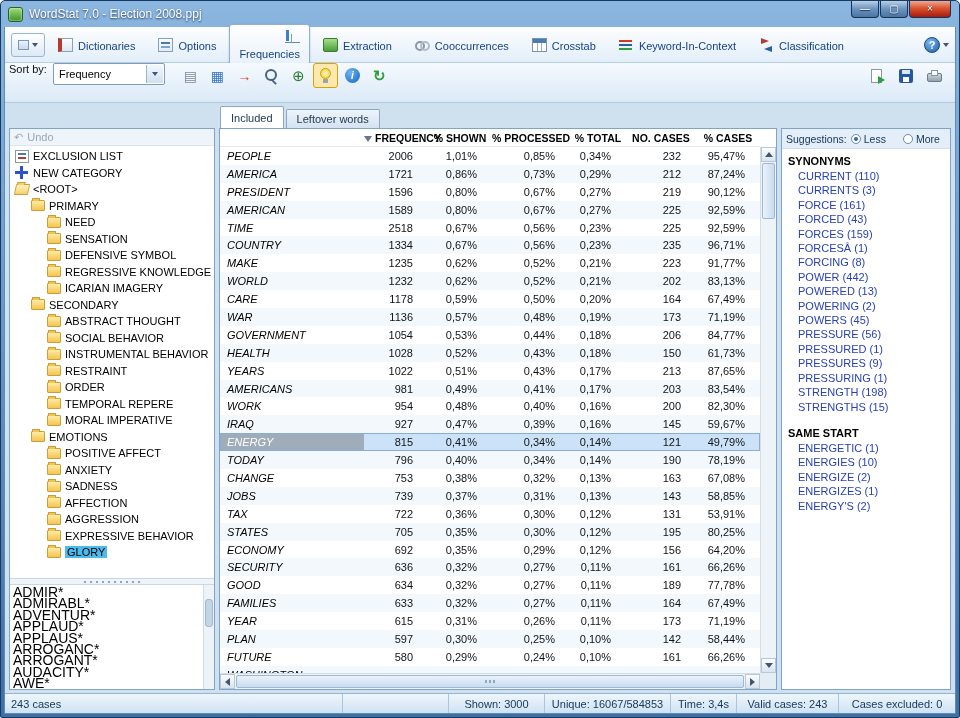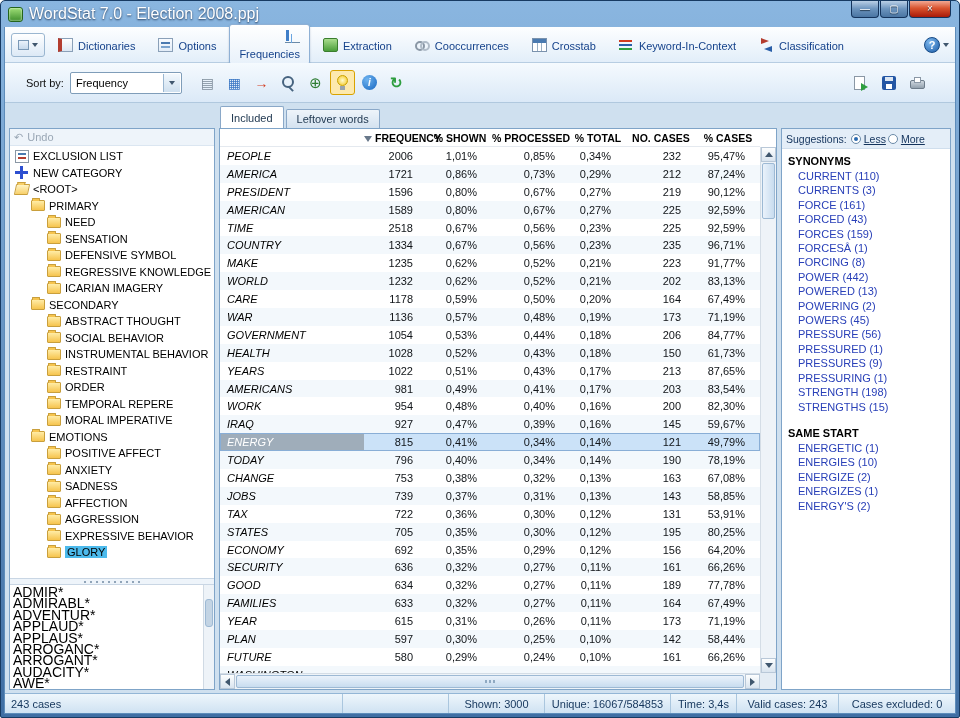--- a/index.html
+++ b/index.html
@@ -7,21 +7,21 @@
   body { font-family:"Liberation Sans",sans-serif; background:#fff; font-size:11px; }
 
   .window { width:960px; height:718px; display:flex; flex-direction:column;
     background:linear-gradient(#8ab6e0,#3f6ea3); border:1px solid #173a62;
     border-radius:5px 5px 2px 2px; padding:0 3px 3px; }
 
   
   .titlebar { height:26px; display:flex; align-items:center; gap:6px; padding:0 4px; position:relative; }
   .app-icon { width:15px; height:15px; border-radius:3px; border:1px solid #24641c;
     background:linear-gradient(#9ede76,#3f8f2e); box-shadow:inset 0 0 2px #fff; }
-  .title-text { color:#fff; font-size:16px; text-shadow:0 1px 2px rgba(0,20,50,.8); }
+  .title-text { color:#fff; font-size:12px; text-shadow:0 1px 2px rgba(0,20,50,.8); }
   .win-buttons { position:absolute; top:0; right:5px; display:flex; }
   .win-btn { width:28px; height:17px; border:1px solid #14335c; border-top:none;
     background:linear-gradient(#b9cfe6,#6b93bd 50%,#4a75a3); color:#fff; text-align:center;
     font-size:10px; line-height:15px; border-radius:0 0 4px 4px; margin-left:1px; text-shadow:0 1px 1px #123; }
   .win-btn.close { width:42px; background:linear-gradient(#f2a893,#d9542f 45%,#a81a0a); }
 
   
   .client { flex:1; display:flex; flex-direction:column; background:#cfe0ef;
     border:1px solid #5d8cba; border-top:none; min-height:0; }
 
@@ -56,21 +56,21 @@
   .ti-classification::before { content:""; position:absolute; top:0; left:2px; width:0; height:0;
     border-top:3px solid transparent; border-bottom:3px solid transparent; border-left:8px solid #b33c2e; }
   .ti-classification::after { content:""; position:absolute; bottom:0; right:2px; width:0; height:0;
     border-top:3px solid transparent; border-bottom:3px solid transparent; border-right:8px solid #2a5fa8; }
   .help-btn { margin-left:auto; display:flex; align-items:center; gap:3px; }
   .help-circle { width:16px; height:16px; border-radius:50%; background:radial-gradient(circle at 35% 30%,#7db8ee,#1c5da8);
     color:#fff; font-weight:bold; font-size:11px; display:flex; align-items:center; justify-content:center; border:1px solid #154a86; }
 
   
   .toolbar { height:40px; background:linear-gradient(#f5fafe,#dbe9f7); border-bottom:1px solid #b0c8de;
-    display:flex; align-items:center; padding:0 21px; gap:3px; }
+    display:flex; align-items:flex-start; padding:0 4px; gap:3px; }
   .sort-label { margin-right:3px; color:#111; }
   .combo { width:112px; height:22px; border:1px solid #7f9db9; background:#fff; display:flex;
     align-items:center; padding-left:5px; border-radius:2px; position:relative; margin-right:10px; }
   .combo-caret { position:absolute; right:1px; top:1px; bottom:1px; width:17px;
     background:linear-gradient(#f2f8fd,#cfe0ef); border-left:1px solid #9ab6d0;
     display:flex; align-items:center; justify-content:center; }
   .tbtn { width:25px; height:25px; display:flex; align-items:center; justify-content:center;
     border:1px solid transparent; border-radius:3px; position:relative; }
   .tbtn.pressed { background:#fde9ad; border-color:#d8a200; }
   .ic { font-size:14px; line-height:1; }
@@ -835,21 +835,21 @@
           </div>
           <div class="corner"></div>
         </div>
       </div>
 
       <div class="right-col">
         <div class="col-spacer"></div>
         <div class="panel right-panel">
           <div class="sugg-header">
             <span>Suggestions:</span>
-            <span style="display:flex; gap:2px;text-decoration:underline;">
+            <span style="display:flex; gap:17px;">
 
                 <span class="radio-opt">
                   <span class="radio on"></span>
                   <span>Less</span>
                 </span>
 
                 <span class="radio-opt">
                   <span class="radio"></span>
                   <span>More</span>
                 </span>

